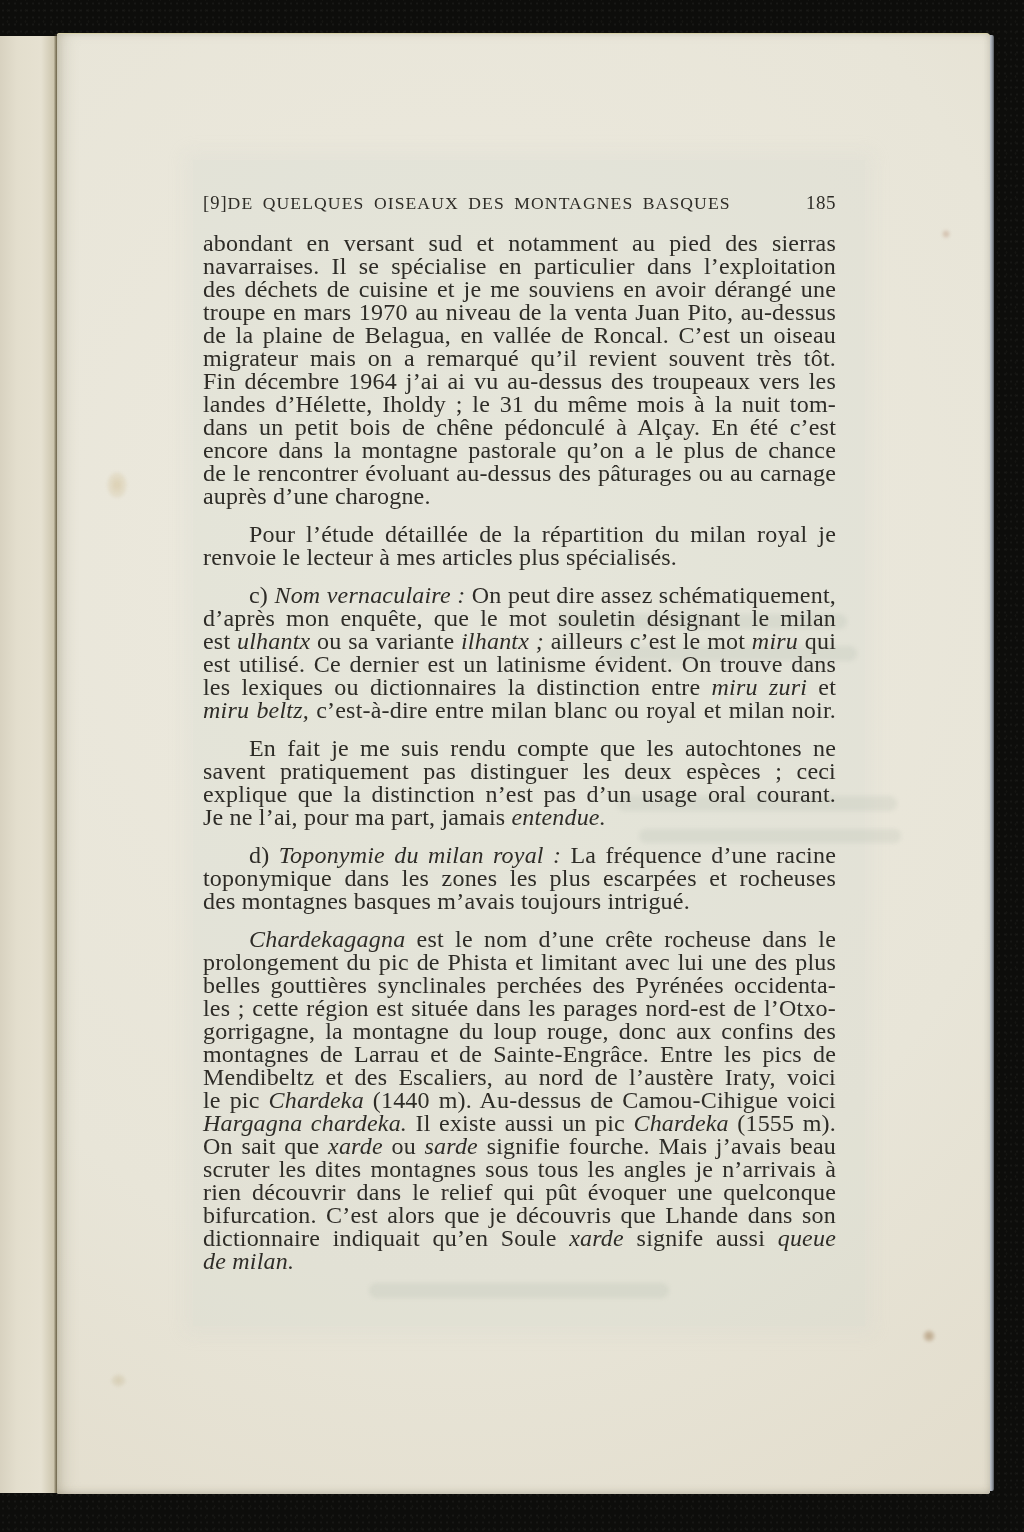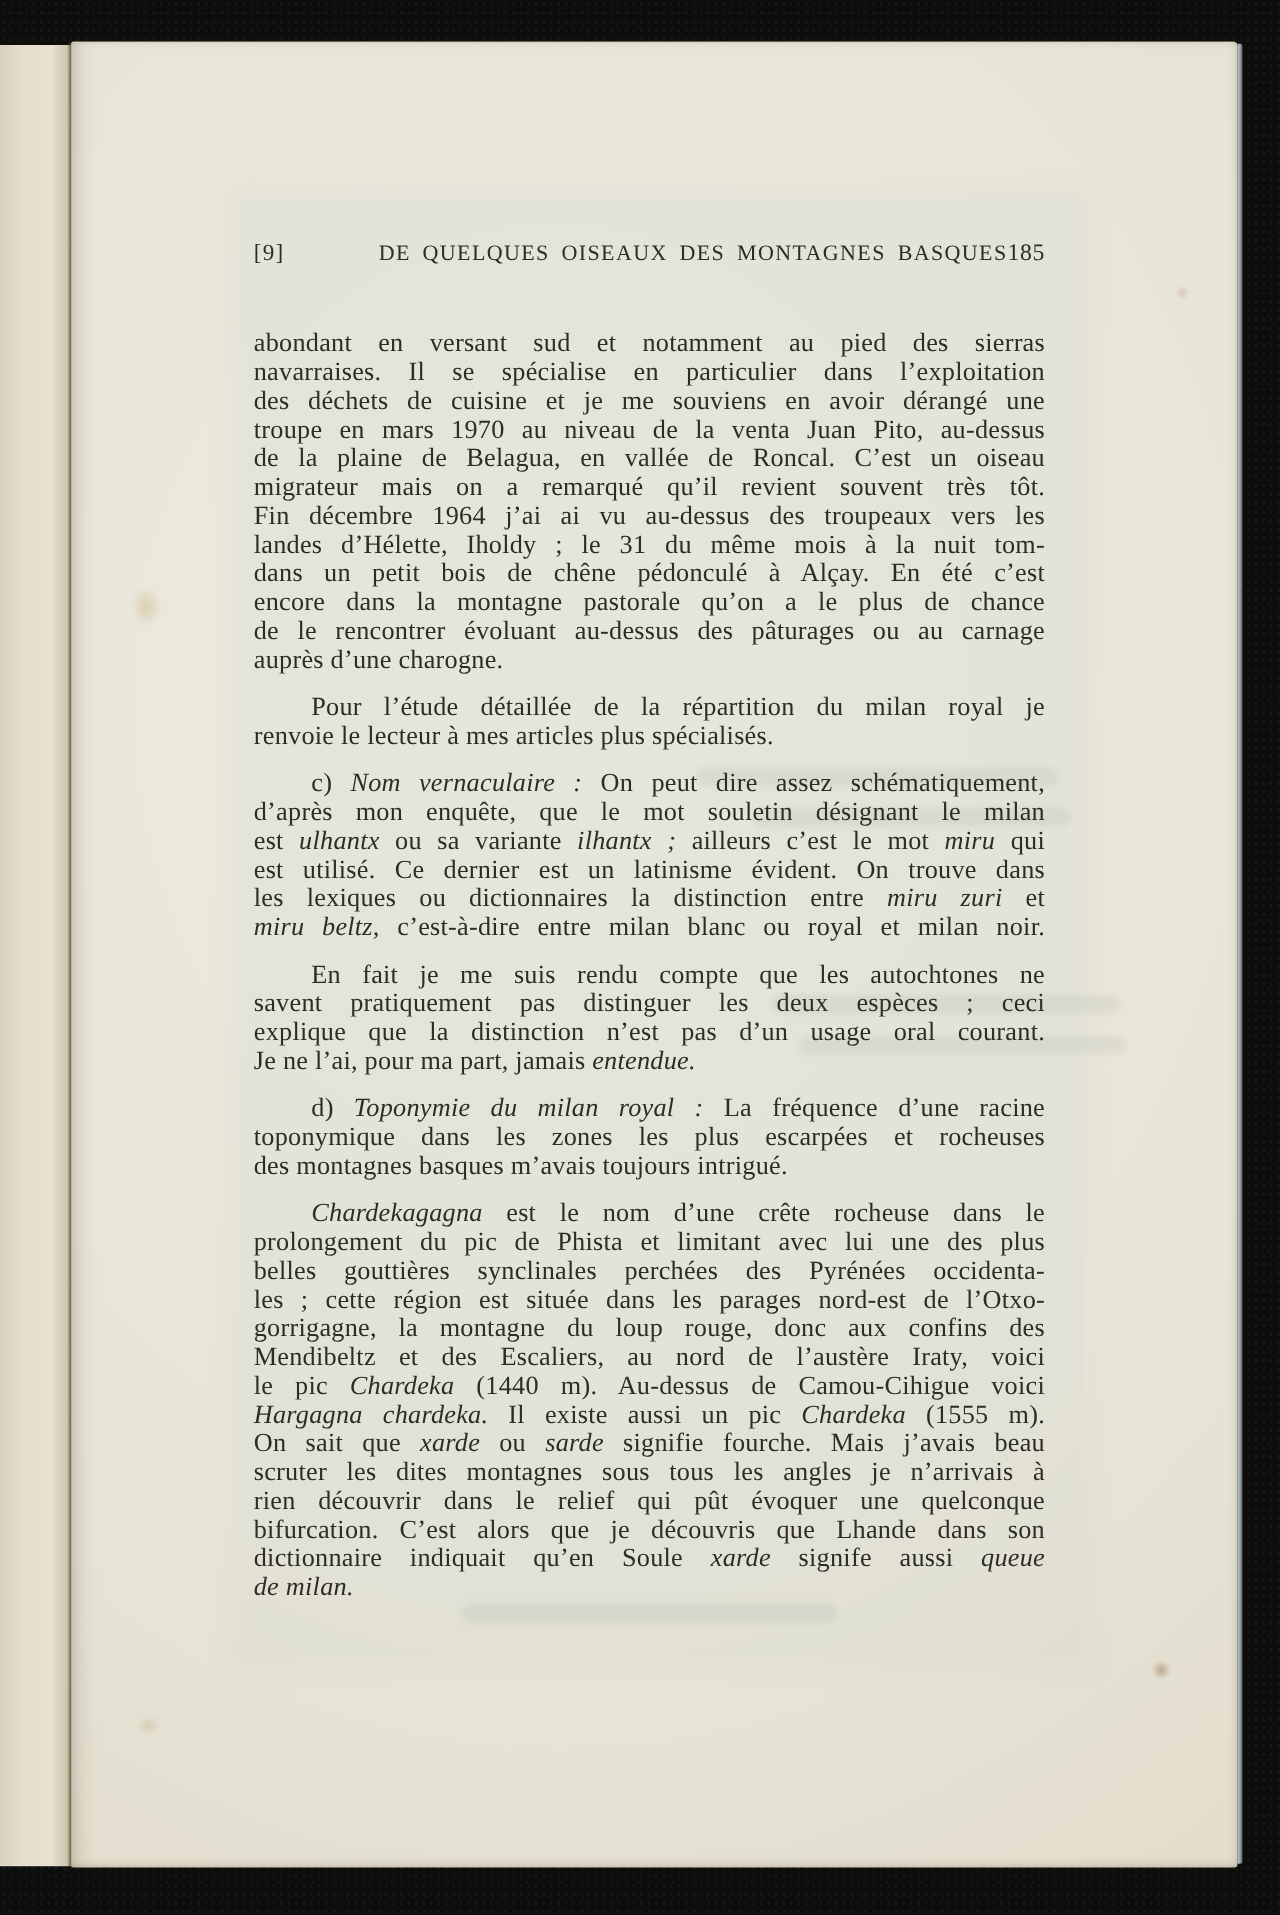--- a/index.html
+++ b/index.html
@@ -75,28 +75,28 @@
   .s4 { left: 885px; top: 196px; width: 8px; height: 8px;
         background: radial-gradient(rgba(170,120,90,0.4), rgba(170,120,90,0)); }
 
   
   .header {
     position: absolute; left: 146px; top: 158px; width: 633px;
     display: flex; align-items: baseline;
     color: #2e2c27;
   }
   .header .sec   { font-size: 18.5px; letter-spacing: 1px; }
-  .header .title { flex: 1; text-align: right; font-size: 17.6px;
+  .header .title { flex: 1; text-align: left; font-size: 17.6px;
                    letter-spacing: 1.1px; word-spacing: 4px; }
   .header .pagenum { font-size: 19px; letter-spacing: 0.5px; font-family: Liberation Serif, serif; }
 
   
   .textblock {
-    position: absolute; left: 146px; top: 229px; width: 633px;
-    font-size: 21px; line-height: 23px; color: #2e2c27;
+    position: absolute; left: 146px; top: 198px; width: 633px;
+    font-size: 24px; line-height: 23px; color: #2e2c27;
     letter-spacing: 0.2px;
   }
   .para { margin: 0; }
   .para + .para { margin-top: 15px; }
   .line { text-align: justify; text-align-last: justify; }
   .line.lastline { text-align-last: left; }
   .para.indent .line:first-child { text-indent: 46px; }
   .line i { font-style: italic; }
 </style>
 </head>
@@ -161,20 +161,21 @@
           <div class="line">d) <i>Toponymie du milan royal :</i> La fréquence d’une racine</div>
           <div class="line">toponymique dans les zones les plus escarpées et rocheuses</div>
           <div class="line lastline">des montagnes basques m’avais toujours intrigué.</div>
         </div>
         <div class="para indent">
           <div class="line"><i>Chardekagagna</i> est le nom d’une crête rocheuse dans le</div>
           <div class="line">prolongement du pic de Phista et limitant avec lui une des plus</div>
           <div class="line">belles gouttières synclinales perchées des Pyrénées occidenta-</div>
           <div class="line">les ; cette région est située dans les parages nord-est de l’Otxo-</div>
           <div class="line">gorrigagne, la montagne du loup rouge, donc aux confins des</div>
+          <div class="line">montagnes de Larrau et de Sainte-Engrâce. Entre les pics de</div>
           <div class="line">Mendibeltz et des Escaliers, au nord de l’austère Iraty, voici</div>
           <div class="line">le pic <i>Chardeka</i> (1440 m). Au-dessus de Camou-Cihigue voici</div>
           <div class="line"><i>Hargagna chardeka.</i> Il existe aussi un pic <i>Chardeka</i> (1555 m).</div>
           <div class="line">On sait que <i>xarde</i> ou <i>sarde</i> signifie fourche. Mais j’avais beau</div>
           <div class="line">scruter les dites montagnes sous tous les angles je n’arrivais à</div>
           <div class="line">rien découvrir dans le relief qui pût évoquer une quelconque</div>
           <div class="line">bifurcation. C’est alors que je découvris que Lhande dans son</div>
           <div class="line">dictionnaire indiquait qu’en Soule <i>xarde</i> signife aussi <i>queue</i></div>
           <div class="line lastline"><i>de milan.</i></div>
         </div>

